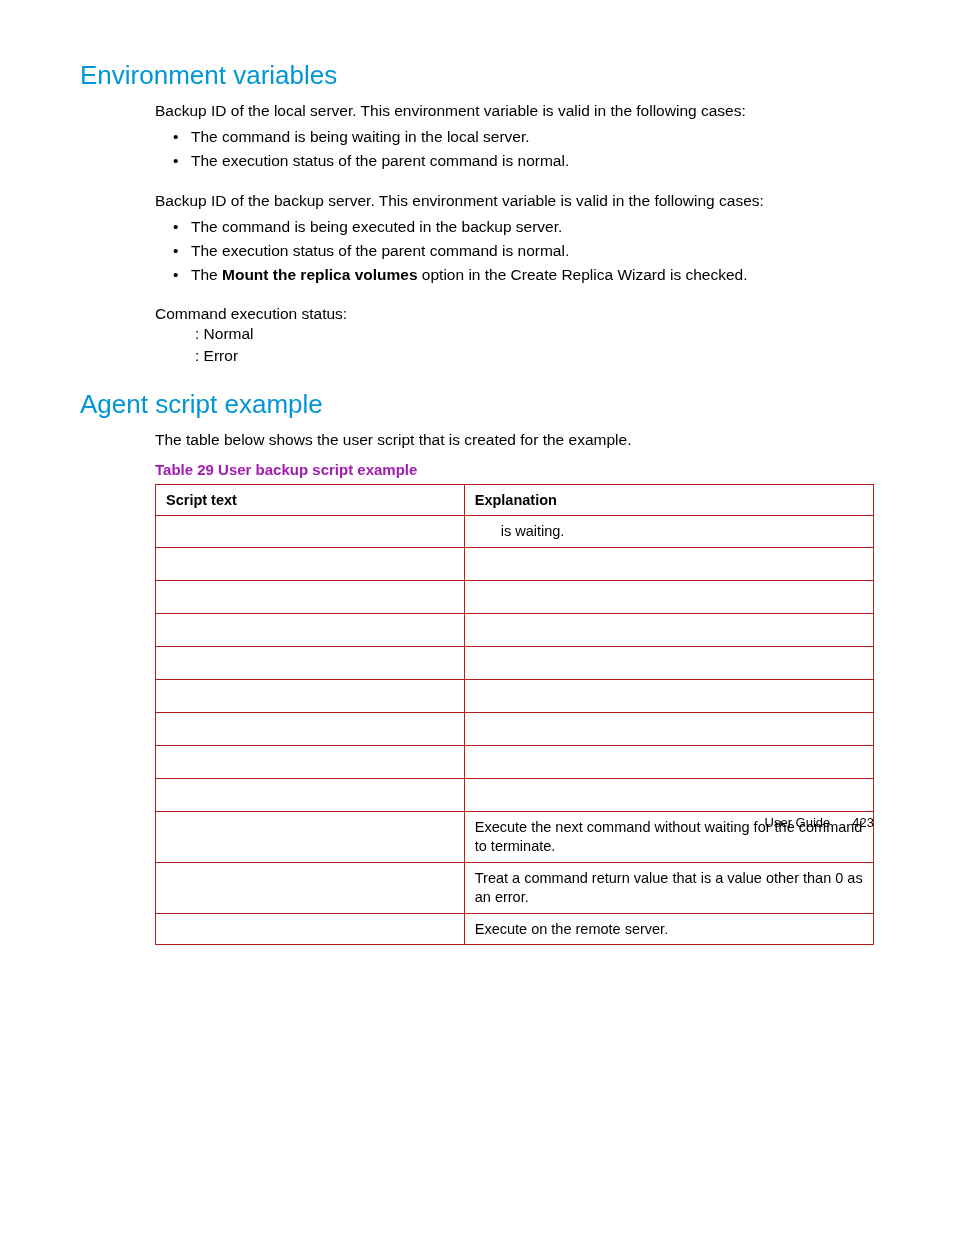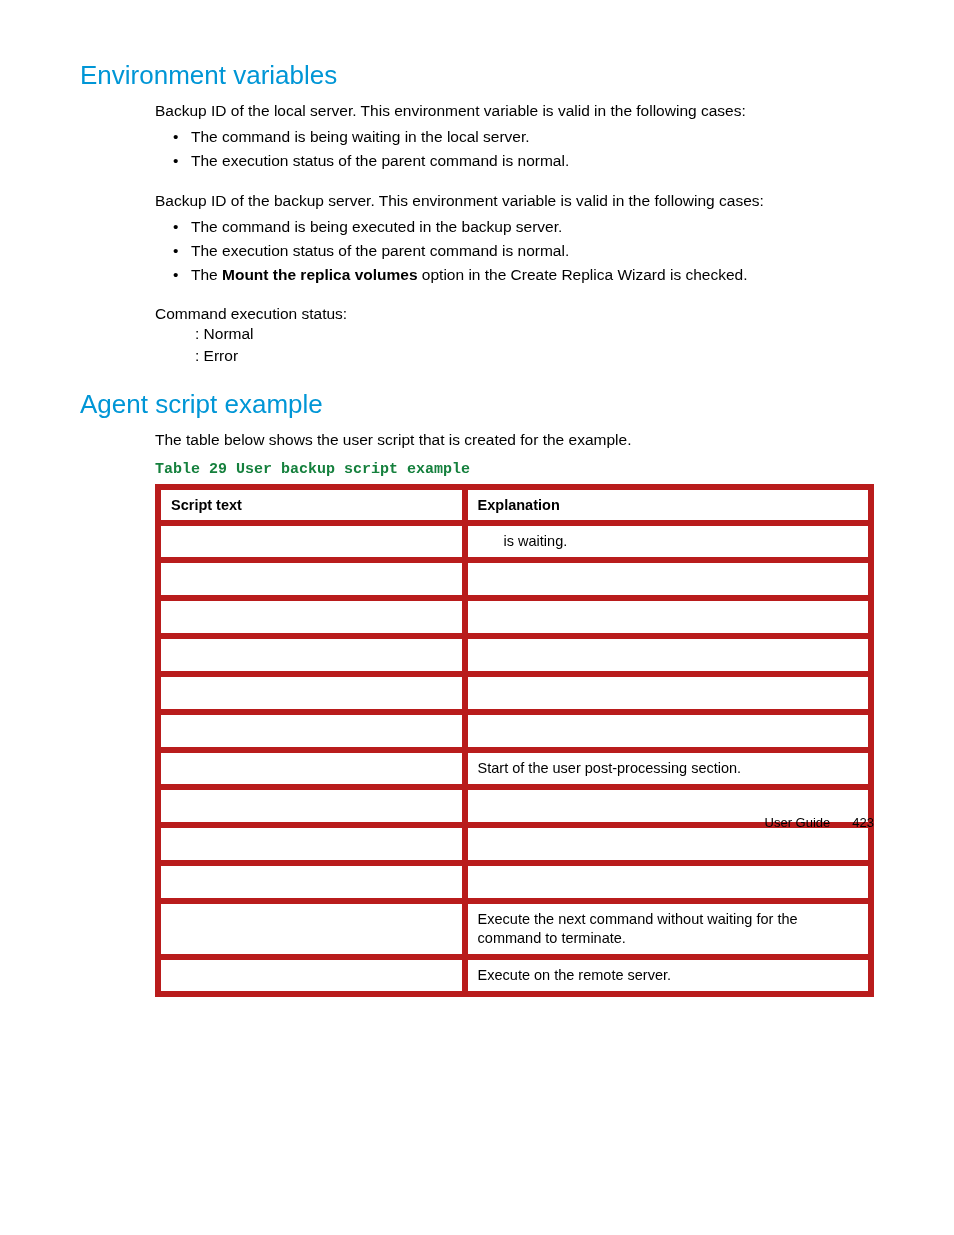--- a/index.html
+++ b/index.html
@@ -59,33 +59,32 @@
   }
   .status-block {
     margin-bottom: 22px;
   }
   .status-line {
     margin-left: 40px;
     line-height: 1.4;
   }
   .bold { font-weight: bold; }
   .table-caption {
-    color: #15803d;
+    color: #a21caf;
     font-weight: bold;
     font-size: 15px;
     margin: 10px 0 6px 0;
-    font-family: Liberation Mono, monospace;
   }
   table.script {
     width: 100%;
     border-collapse: collapse;
     font-size: 14.5px;
   }
   table.script th, table.script td {
-    border: 6px solid #b91c1c;
+    border: 1px solid #b91c1c;
     padding: 6px 10px;
     text-align: left;
     vertical-align: top;
     line-height: 1.3;
   }
   table.script th {
     font-weight: bold;
   }
   table.script tr.blank td {
     height: 20px;
@@ -159,39 +158,39 @@
           <td></td>
         </tr>
         <tr class="blank">
           <td></td>
           <td></td>
         </tr>
         <tr class="blank">
           <td></td>
           <td></td>
         </tr>
-        <tr>
-          <td></td>
-          <td>Start of the user post-processing section.</td>
-        </tr>
         <tr class="blank">
           <td></td>
           <td></td>
         </tr>
         <tr class="blank">
           <td></td>
           <td></td>
         </tr>
         <tr class="blank">
           <td></td>
           <td></td>
         </tr>
         <tr>
           <td></td>
           <td>Execute the next command without waiting for the command to terminate.</td>
+        </tr>
+        <tr>
+          <td></td>
+          <td>Treat a command return value that is a value other than 0 as an error.</td>
         </tr>
         <tr>
           <td></td>
           <td>Execute on the remote server.</td>
         </tr>
       </tbody>
     </table>
   </div>
 
   <div class="footer">

